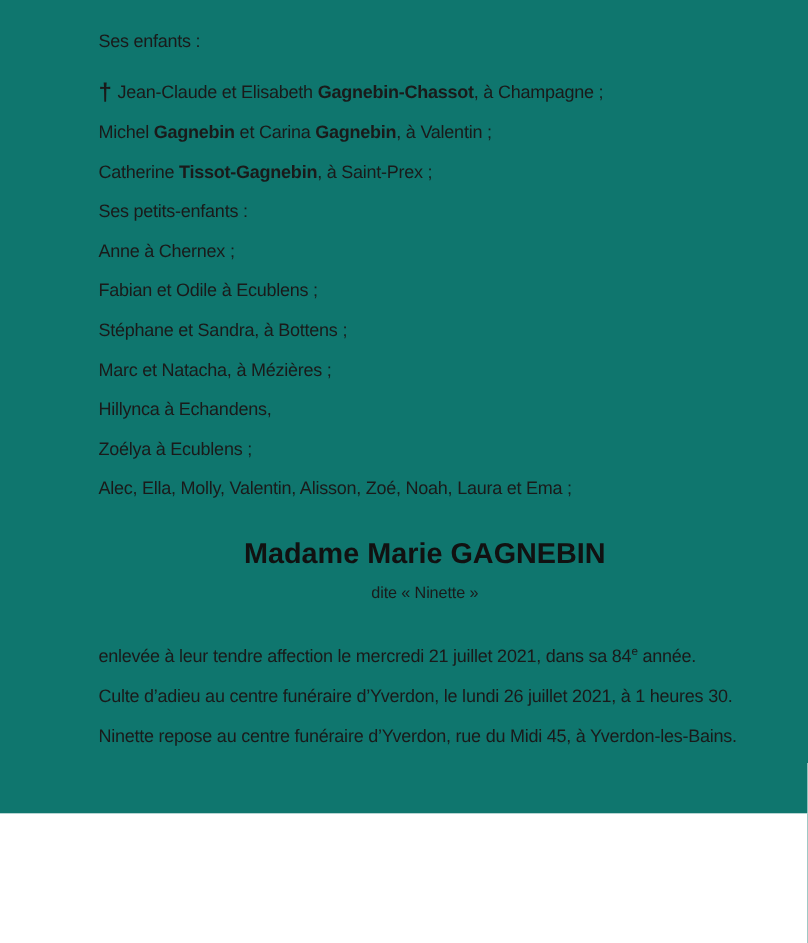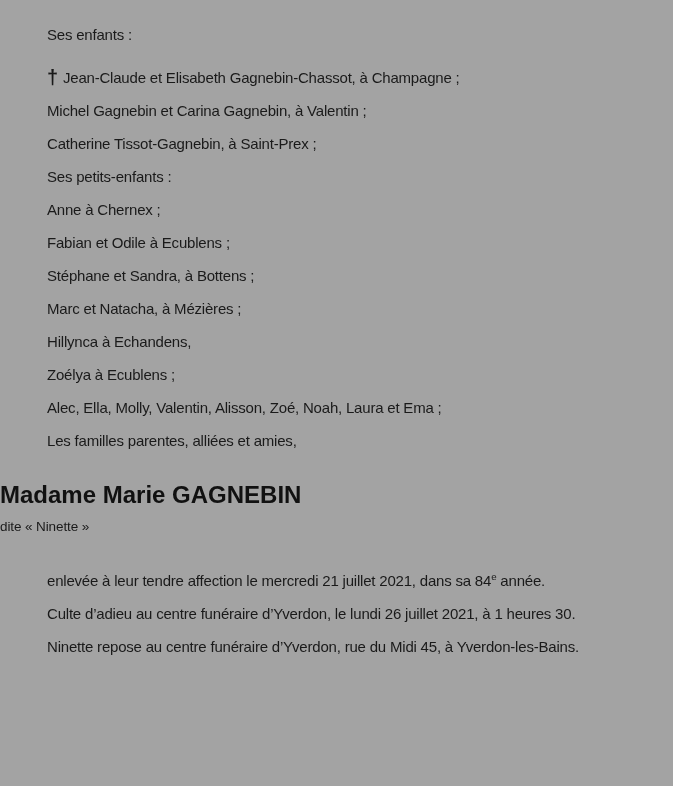--- a/index.html
+++ b/index.html
@@ -3,59 +3,60 @@
 <meta charset="utf-8">
 <style>
   html, body {
     margin: 0;
     padding: 0;
     background: #ffffff;
   }
   .page {
     position: relative;
     width: 673px;
-    height: 786px;
-    background: #a3a3a3;
+    height: 678px;
+    background: #0f766e;
     color: #1a1a1a;
     font-family: "Liberation Sans", "DejaVu Sans", sans-serif;
     font-size: 15px;
     letter-spacing: -0.2px;
     overflow: hidden;
     box-sizing: border-box;
     padding-top: 25px;
+    padding-left: 35px;
   }
   .intro, .closing {
     padding-left: 47px;
     padding-right: 12px;
   }
   p.line {
     margin: 0 0 14px 0;
     line-height: 19px;
     white-space: nowrap;
   }
   .intro p.line:first-child {
     margin-bottom: 23px;
   }
   p.line strong {
-    font-weight: 400;
+    font-weight: 700;
   }
   p.line sup {
     font-size: 0.65em;
     line-height: 0;
   }
   .cross {
     font-weight: 700;
     font-size: 20px;
     line-height: 1;
     vertical-align: -1px;
     margin-right: 5px;
   }
   .name-block {
     margin-top: 30px;
-    text-align: left;
+    text-align: center;
   }
   .deceased-name {
     margin: 0;
     font-size: 24px;
     font-weight: 700;
     line-height: 30px;
     letter-spacing: 0;
     color: #111111;
   }
   .deceased-alias {
@@ -79,21 +80,20 @@
       <p class="line"><span>Michel </span><strong>Gagnebin</strong><span> et Carina </span><strong>Gagnebin</strong><span>, à Valentin ;</span></p>
       <p class="line"><span>Catherine </span><strong>Tissot-Gagnebin</strong><span>, à Saint-Prex ;</span></p>
       <p class="line"><span>Ses petits-enfants :</span></p>
       <p class="line"><span>Anne à Chernex ;</span></p>
       <p class="line"><span>Fabian et Odile à Ecublens ;</span></p>
       <p class="line"><span>Stéphane et Sandra, à Bottens ;</span></p>
       <p class="line"><span>Marc et Natacha, à Mézières ;</span></p>
       <p class="line"><span>Hillynca à Echandens,</span></p>
       <p class="line"><span>Zoélya à Ecublens ;</span></p>
       <p class="line"><span>Alec, Ella, Molly, Valentin, Alisson, Zoé, Noah, Laura et Ema ;</span></p>
-      <p class="line"><span>Les familles parentes, alliées et amies,</span></p>
     </div>
 
   <div class="name-block">
     <h1 class="deceased-name">Madame Marie GAGNEBIN</h1>
     <div class="deceased-alias">dite « Ninette »</div>
   </div>
 
   <div class="closing">
       <p class="line"><span>enlevée à leur tendre affection le mercredi 21 juillet 2021, dans sa 84</span><sup>e</sup><span> année.</span></p>
       <p class="line"><span>Culte d’adieu au centre funéraire d’Yverdon, le lundi 26 juillet 2021, à 1 heures 30.</span></p>

